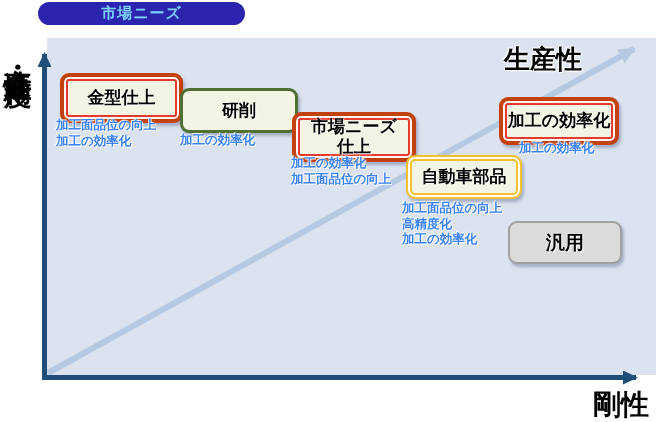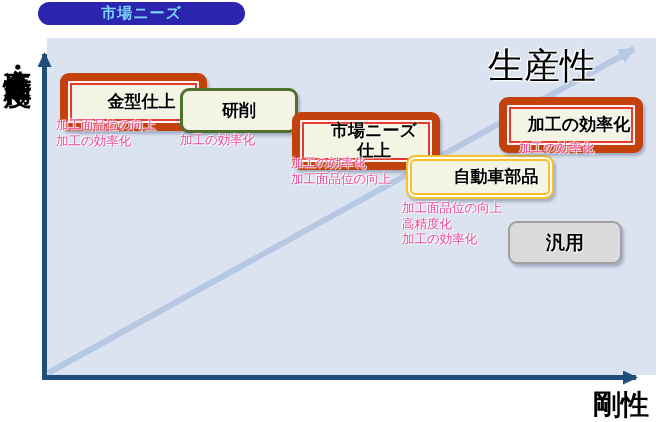--- a/index.html
+++ b/index.html
@@ -24,49 +24,47 @@
   .ylabel{
     position:absolute;left:3px;top:46px;
     writing-mode:vertical-rl;text-orientation:upright;
     font-size:28px;font-weight:600;letter-spacing:2px;line-height:1;
   }
   .xlabel{
     position:absolute;left:593px;top:386px;
     font-size:28px;font-weight:600;
   }
   .diag-label{
-    position:absolute;left:488px;top:42px;
-    font-size:36px;font-weight:400;
+    position:absolute;left:504px;top:42px;
+    font-size:26px;font-weight:700;
     text-shadow:0 0 3px #fff,0 0 3px #fff,1px 1px 0 #fff,-1px -1px 0 #fff;
     z-index:3;
   }
   
   .node{
     position:absolute;z-index:4;border-radius:9px;background:#f4f4e4;
     display:flex;align-items:center;justify-content:center;text-align:center;
     font-size:17px;font-weight:600;line-height:1.15;
     box-shadow:2px 3px 3px rgba(100,110,140,.45);
   }
   .node span{white-space:pre-line;text-shadow:0 0 2px #fff,1px 1px 0 rgba(255,255,255,.8);}
   .node.red{
-    border:8px solid #c2410c;
+    border:4px solid #c2410c;
     box-shadow:inset 0 0 0 2px rgba(255,255,255,.95),inset 0 0 0 4px #e63a2e,2px 3px 3px rgba(100,110,140,.45);
-    padding-left:16px;
   }
   .node.yellow{
     border:2px solid #f3c02f;
     box-shadow:inset 0 0 0 2px rgba(255,255,255,.95),inset 0 0 0 4px #f3c02f,2px 3px 3px rgba(100,110,140,.45);
-    padding-left:32px;
   }
   .node.green{border:3px solid #4f7031;align-items:center;}
   .node.gray{border:2px solid #a0a0a0;background:#dbdbdb;font-size:19px;text-align:center;}
   
   .sub{
-    position:absolute;z-index:4;font-size:12.5px;font-weight:400;line-height:15.5px;
-    white-space:pre-line;color:#ec4899;
+    position:absolute;z-index:4;font-size:12.5px;font-weight:700;line-height:15.5px;
+    white-space:pre-line;color:#3b82f6;
     text-shadow:0 0 2px #fff,1px 1px 0 rgba(255,255,255,.85),-1px -1px 0 rgba(255,255,255,.85);
   }
 </style>
 </head>
 <body>
 
 <div class="stage">
 
   <div class="badge">市場ニーズ</div>
 

